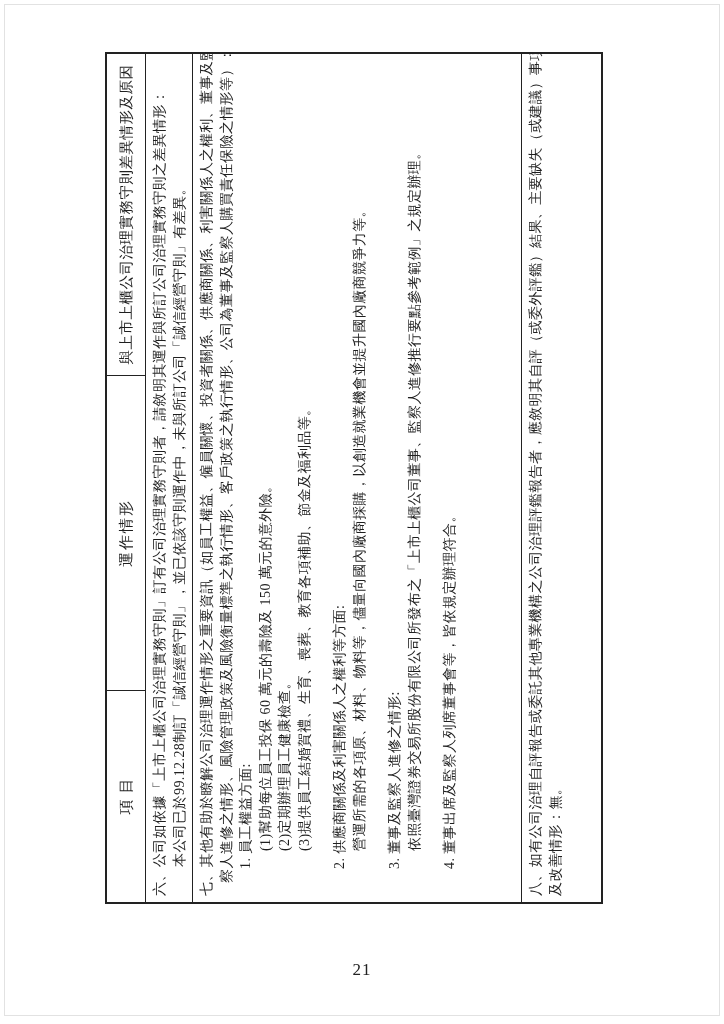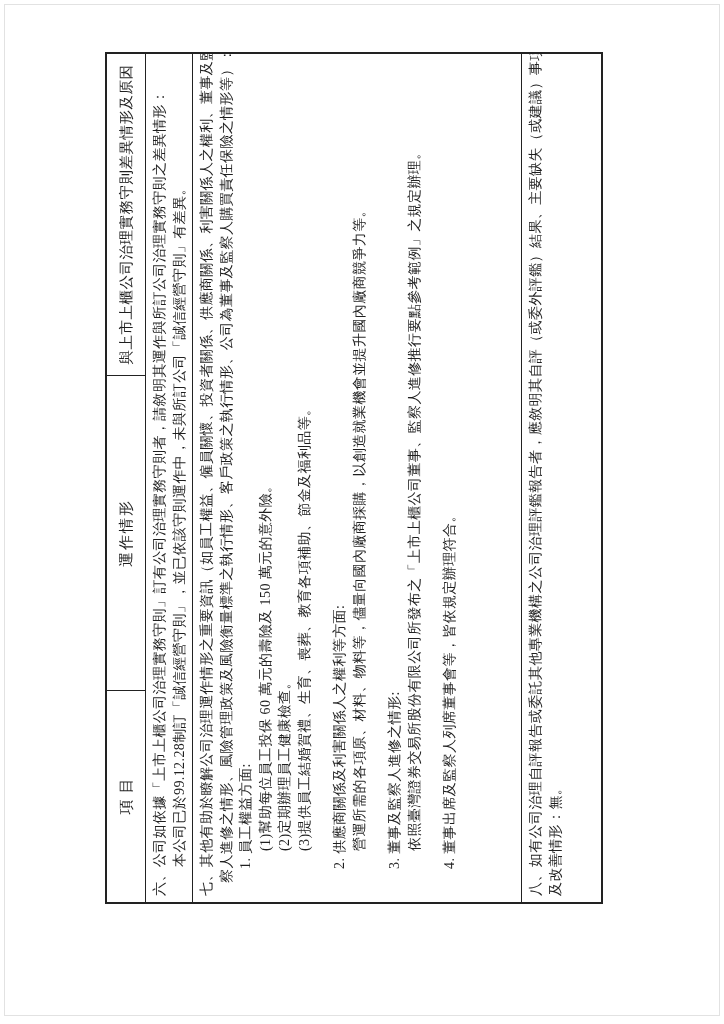--- a/index.html
+++ b/index.html
@@ -118,13 +118,14 @@
       </div>
 
       <div class="trow row8">
         <div class="line">八、如有公司治理自評報告或委託其他專業機構之公司治理評鑑報告者，應敘明其自評（或委外評鑑）結果、主要缺失（或建議）事項</div>
         <div class="line">及改善情形：無。</div>
       </div>
 
     </div>
   </div>
 
+  <div class="page-number">21</div>
 </div>
 
 </body></html>

